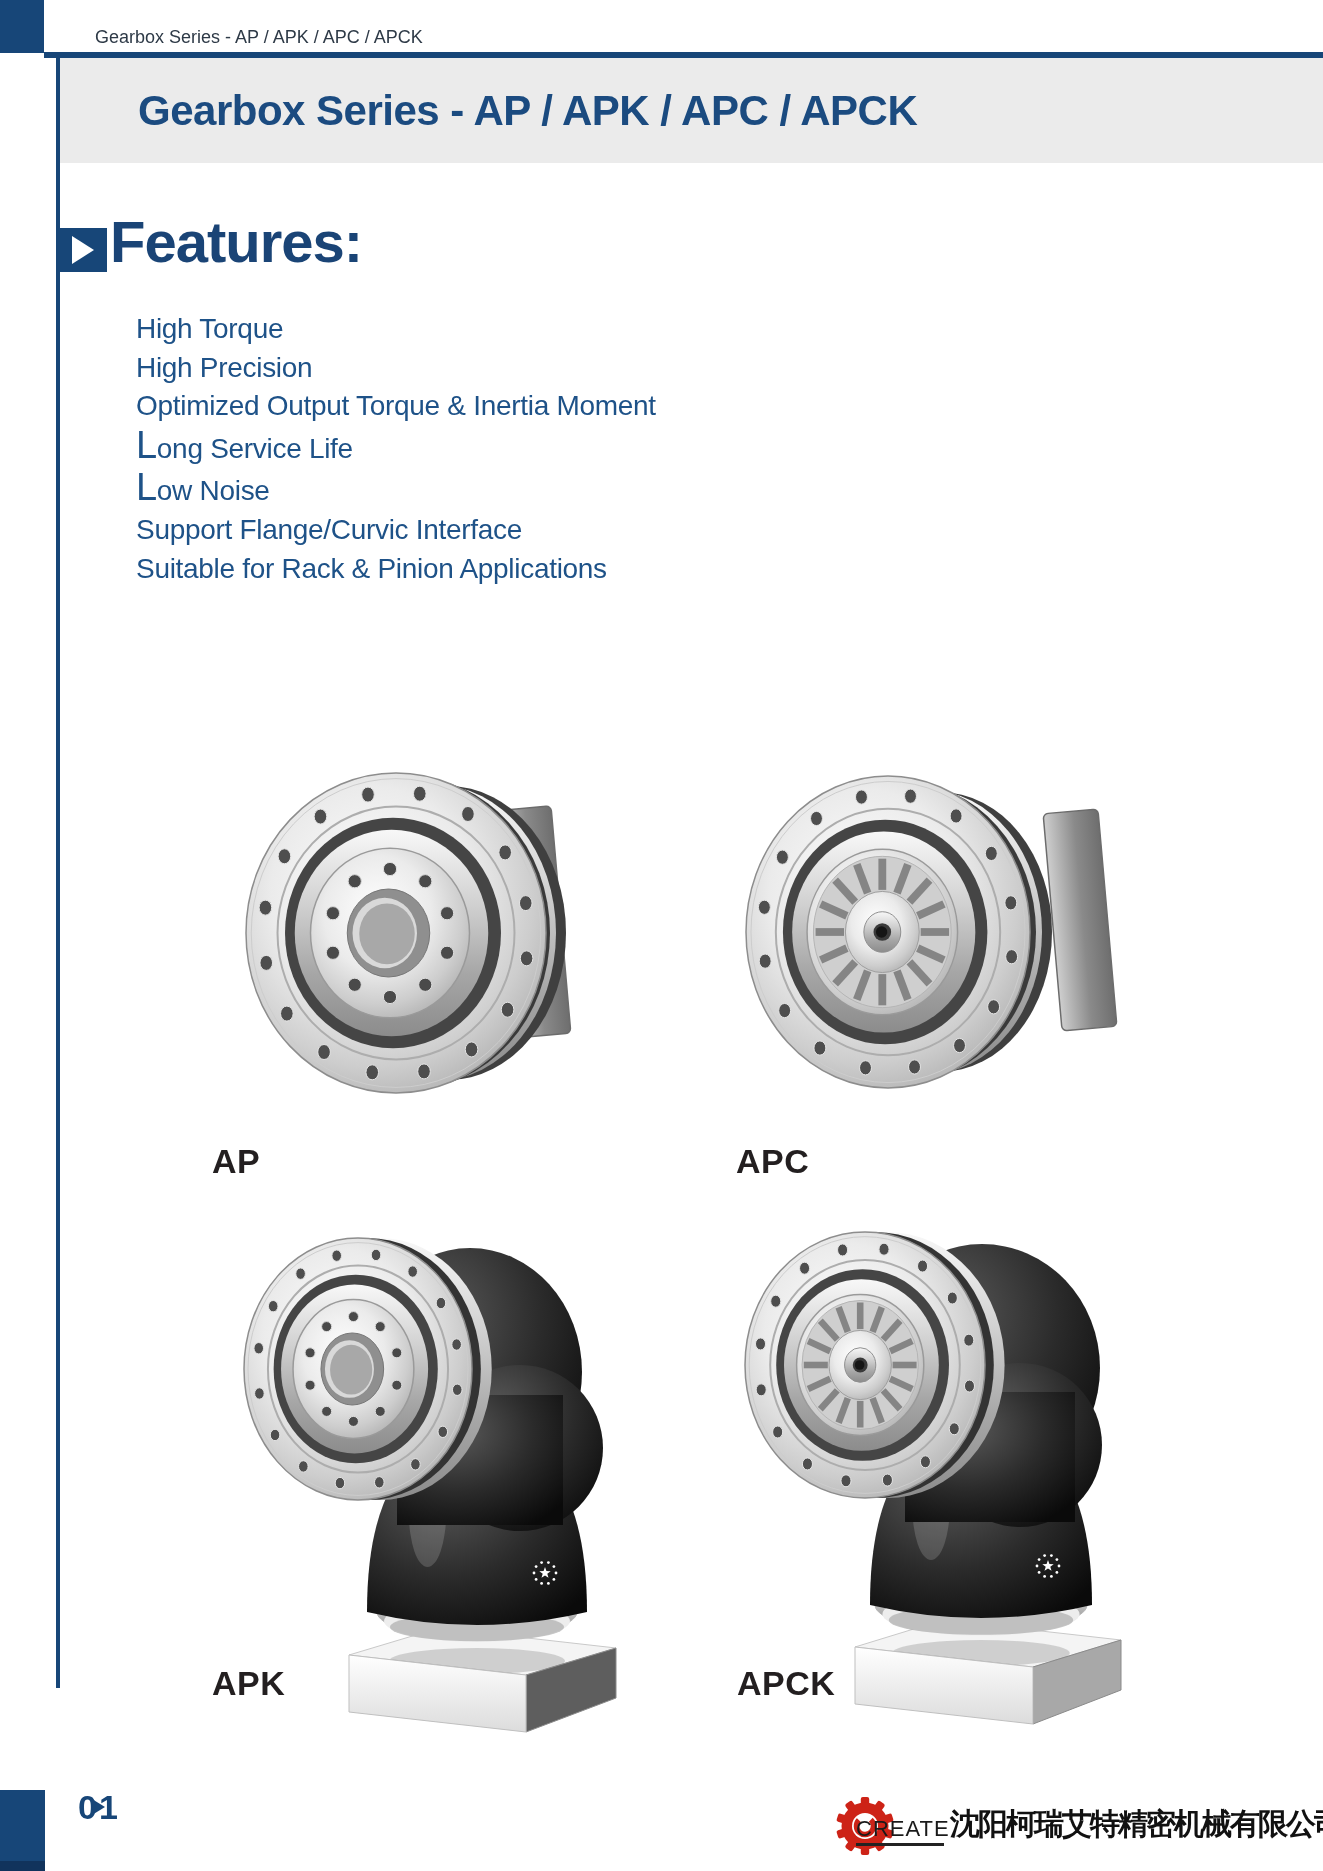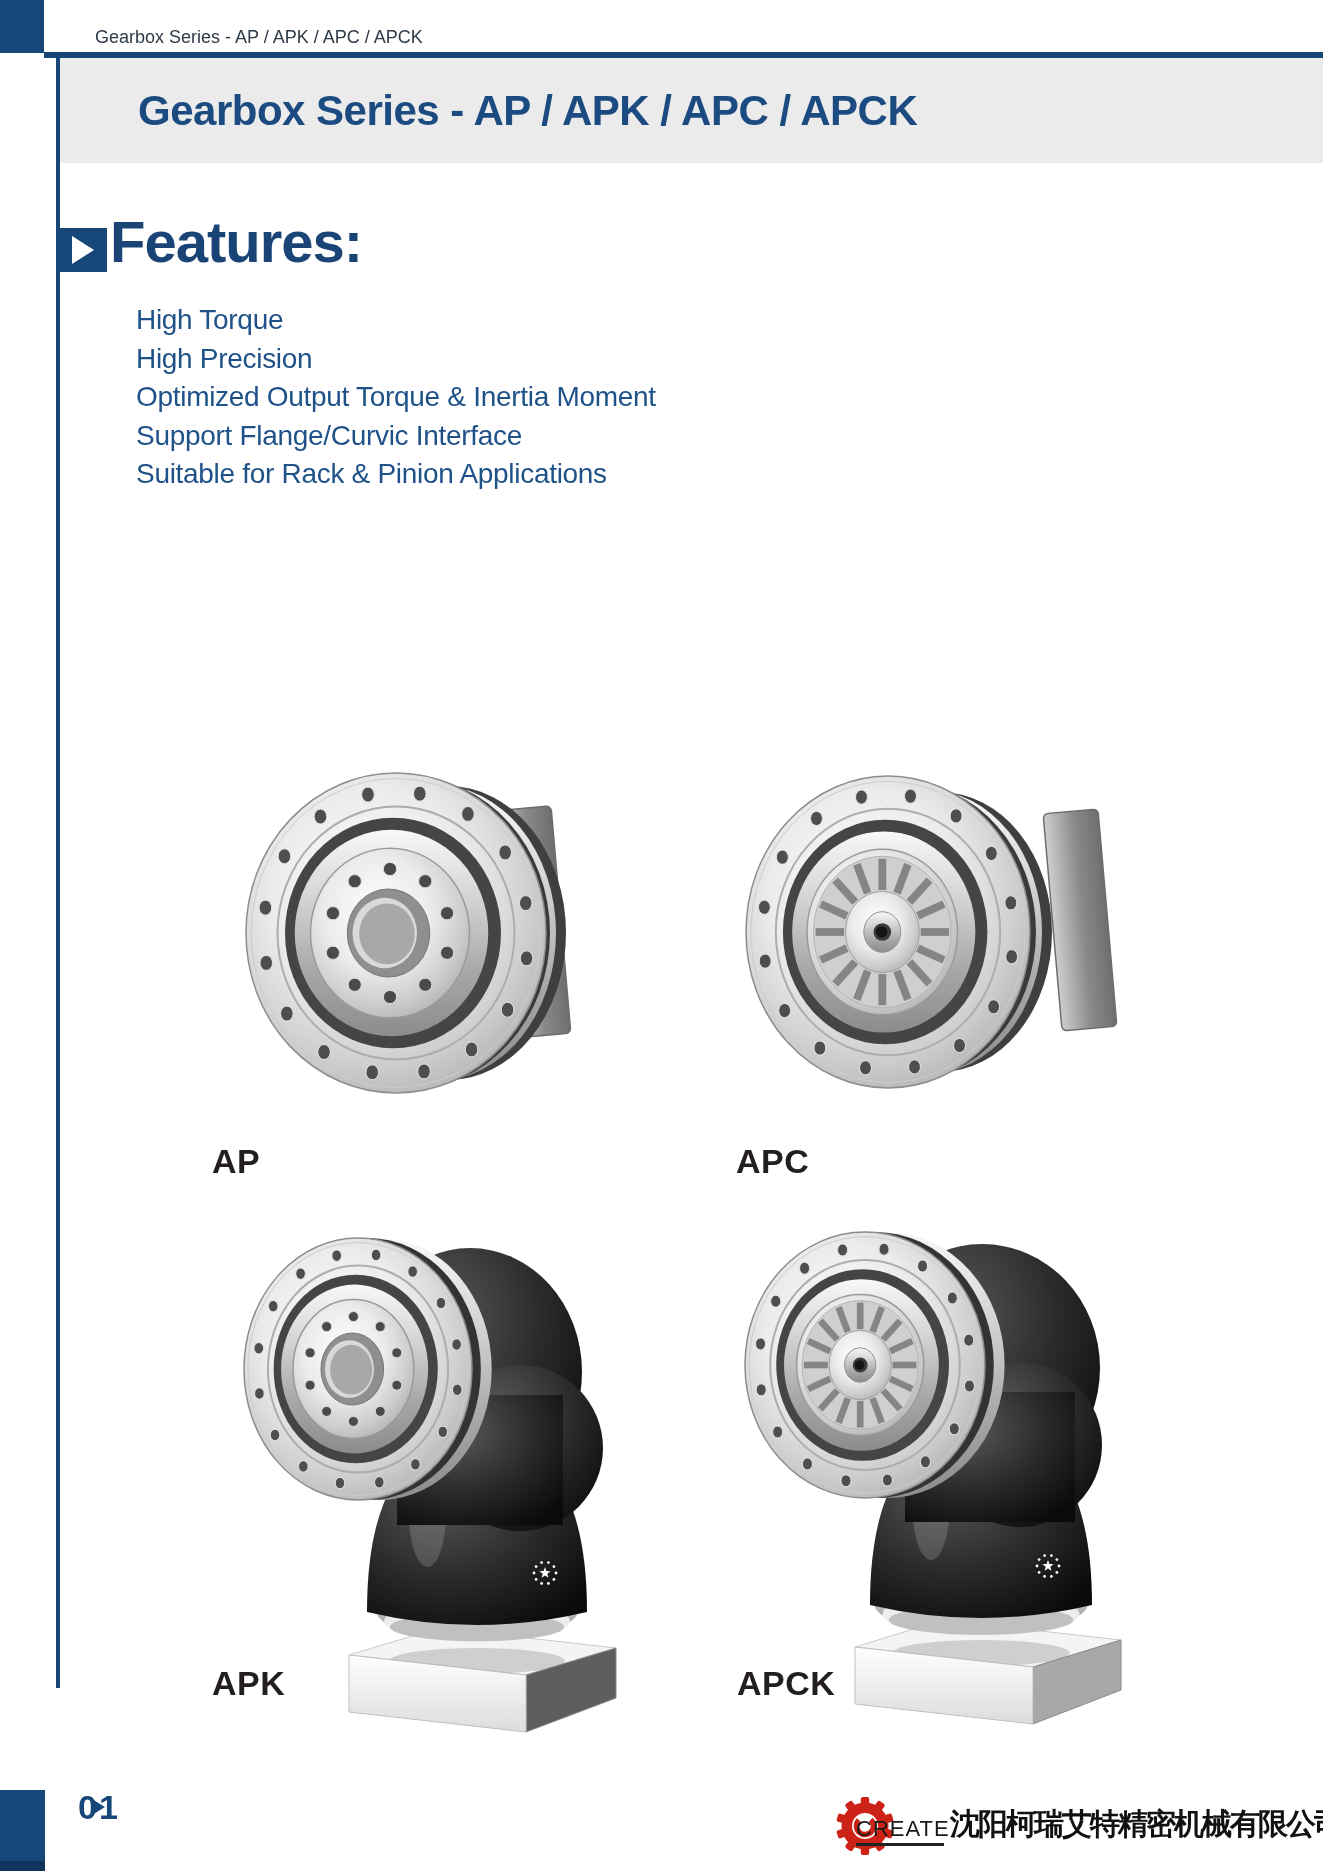--- a/index.html
+++ b/index.html
@@ -15,21 +15,21 @@
   .banner{position:absolute;left:60px;right:0;top:58px;height:105px;background:#ebebeb;}
   .banner-title{position:absolute;left:78px;top:0;line-height:105px;font-size:42px;font-weight:bold;
                 color:#1b4b80;letter-spacing:-0.5px;}
 
   
   .feat-marker{position:absolute;left:58px;top:228px;width:49px;height:44px;background:#174678;}
   .feat-marker .tri{position:absolute;left:14px;top:8px;width:0;height:0;
                     border-left:22px solid #ffffff;border-top:14px solid transparent;border-bottom:14px solid transparent;}
   .feat-heading{position:absolute;left:110px;top:208px;margin:0;font-size:58px;font-weight:bold;
                 color:#1a4476;letter-spacing:-1px;}
-  .feat-list{position:absolute;left:136px;top:301px;margin:0;padding:0;list-style:none;}
+  .feat-list{position:absolute;left:136px;top:310px;margin:0;padding:0;list-style:none;}
   .feat-list li{font-size:28px;line-height:38.6px;color:#1e5288;letter-spacing:-0.3px;}
   .feat-list li.bigfirst::first-letter{font-size:38px;}
 
   
   .product-svg{position:absolute;}
   .svg-ap  {left:224px;top:756px;width:352px;height:352px;}
   .svg-apc {left:732px;top:756px;width:418px;height:350px;}
   .svg-apk {left:228px;top:1228px;width:402px;height:545px;}
   .svg-apck{left:733px;top:1222px;width:392px;height:548px;}
   .prod-label{position:absolute;font-size:34px;font-weight:bold;color:#231f20;letter-spacing:0.5px;}
@@ -96,20 +96,22 @@
   </div>
 
   <div class="feat-marker">
     <div class="tri"></div>
   </div>
   <h2 class="feat-heading">Features:</h2>
   <ul class="feat-list">
     <li>High Torque</li>
     <li>High Precision</li>
     <li>Optimized Output Torque &amp; Inertia Moment</li>
+    <li class="bigfirst">Long Service Life</li>
+    <li class="bigfirst">Low Noise</li>
     <li>Support Flange/Curvic Interface</li>
     <li>Suitable for Rack &amp; Pinion Applications</li>
   </ul>
 
   <svg id="svg-ap" class="product-svg svg-ap" viewBox="224 756 352 352">
       <rect x="503" y="808" width="58" height="228" rx="5" fill="url(#gPlate)" stroke="#6c6c6c" stroke-width="1.5" transform="rotate(-5 532 922)"></rect>
       <ellipse cx="448" cy="933" rx="118" ry="147" fill="#3f3f3f"></ellipse>
       <ellipse cx="436" cy="933" rx="120" ry="148" fill="url(#gSvB)"></ellipse>
       <ellipse cx="410" cy="933" rx="140" ry="156" fill="#3a3a3a"></ellipse>
       <ellipse cx="396" cy="933" rx="150" ry="160" fill="url(#gSilvA)" stroke="#8d8d8d" stroke-width="1.5"></ellipse>

